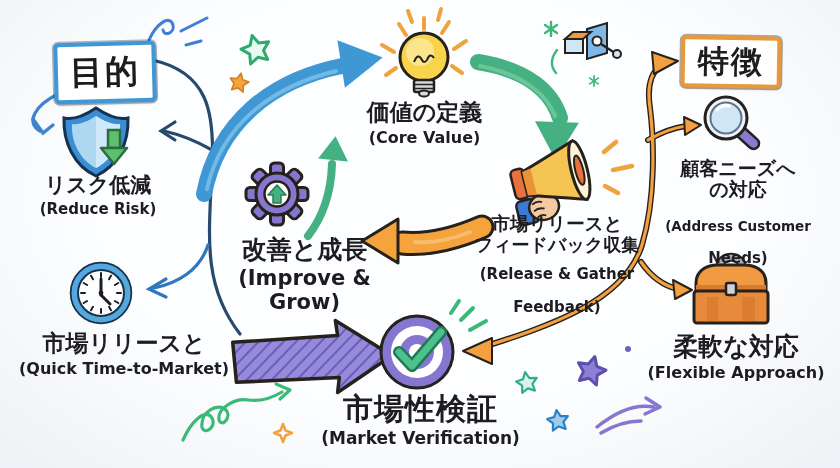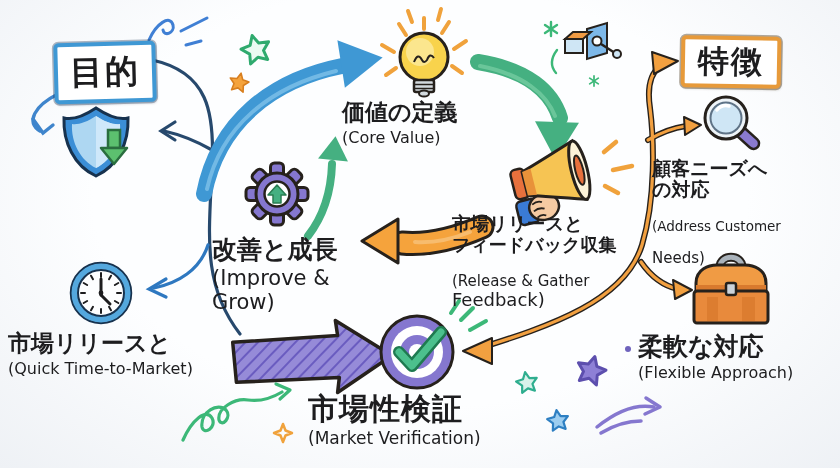--- a/index.html
+++ b/index.html
@@ -2,23 +2,23 @@
 <html><head>
 <meta charset="utf-8">
 <style>
   html,body{margin:0;padding:0;background:#e9edf1;}
   .stage{
     position:relative;width:840px;height:468px;overflow:hidden;
     background:radial-gradient(ellipse at 50% 42%, #fdfeff 55%, #eef1f5 100%);
     font-family:"DejaVu Sans", sans-serif;color:#1d1d1f;
   }
   .stage svg{position:absolute;left:0;top:0;}
-  .label{position:absolute;line-height:1.12;}
+  .label{position:absolute;text-align:center;line-height:1.12;}
   .jp{font-weight:700;}
-  .en{font-weight:400;margin-top:3px;}
+  .en{font-weight:700;margin-top:3px;}
   .tbox{
     position:absolute;display:flex;align-items:center;justify-content:center;
     background:#fff;font-weight:700;border-radius:5px;letter-spacing:2px;
   }
   .tbox.blue{border:4px solid #3f98d4;box-shadow:0 0 0 1.5px rgba(25,50,80,.35),1px 2px 2px rgba(25,50,80,.15);}
   .tbox.orange{border:4px solid #e79a3a;box-shadow:0 0 0 1.5px rgba(60,40,10,.4),1px 2px 2px rgba(60,40,10,.12);}
 </style>
 </head>
 <body>
 
@@ -257,36 +257,40 @@
   <circle cx="628" cy="349" r="3" fill="#6f63bd"></circle>
 </svg>
 
 <div class="tbox blue" style="left:54px;top:42px;width:94px;height:53px;font-size:33px;transform:rotate(-1.5deg)">
   <span>目的</span>
 </div>
 <div class="tbox orange" style="left:681px;top:36px;width:92px;height:44px;font-size:31px;transform:rotate(1deg)">
   <span>特徴</span>
 </div>
 
+<div class="label" style="left:16px;top:174px;width:164px">
+  <div class="jp" style="font-size:21px">リスク低減</div>
+  <div class="en" style="font-size:15px">(Reduce Risk)</div>
+</div>
 
 <div class="label" style="left:8px;top:331px;width:232px">
   <div class="jp" style="font-size:23px">市場リリースと</div>
   <div class="en" style="font-size:16px">(Quick Time-to-Market)</div>
 </div>
 
 <div class="label" style="left:342px;top:100px;width:165px">
   <div class="jp" style="font-size:23px">価値の定義</div>
   <div class="en" style="font-size:16px">(Core Value)</div>
 </div>
 
 <div class="label" style="left:452px;top:214px;width:210px">
   <div class="jp" style="font-size:18.5px">市場リリースと</div>
   <div class="jp" style="font-size:18px">フィードバック収集</div>
-  <div class="en" style="font-size:15px;margin-top:18px">(Release &amp; Gather</div>
-  <div class="en" style="font-size:18px;margin-top:0">Feedback)</div>
+  <div class="en" style="font-size:15px;margin-top:11px">(Release &amp; Gather</div>
+  <div class="en" style="font-size:15px;margin-top:16px">Feedback)</div>
 </div>
 
 <div class="label" style="left:212px;top:236px;width:185px">
   <div class="jp" style="font-size:25px">改善と成長</div>
   <div class="en" style="font-size:21px">(Improve &amp; Grow)</div>
 </div>
 
 <div class="label" style="left:308px;top:392px;width:225px">
   <div class="jp" style="font-size:30px;letter-spacing:1px">市場性検証</div>
   <div class="en" style="font-size:17px">(Market Verification)</div>

